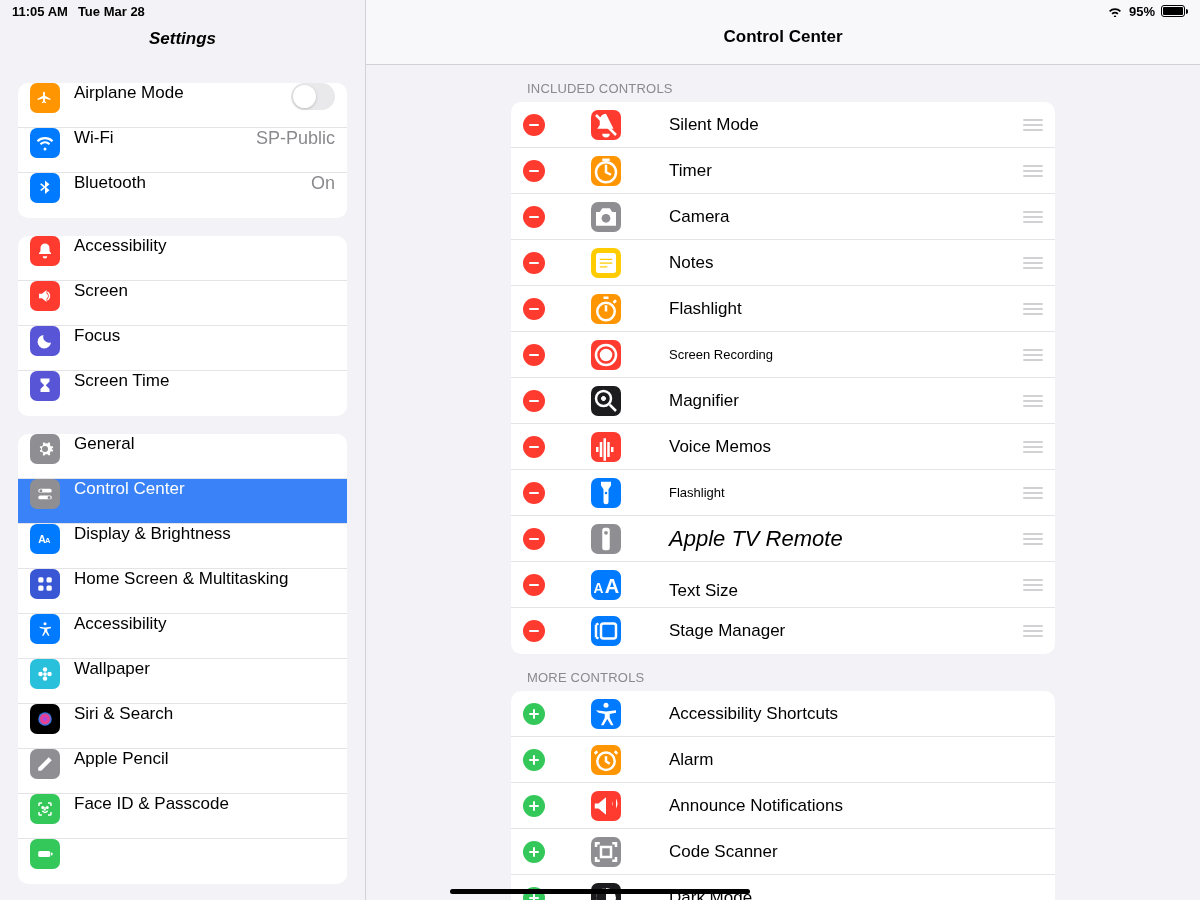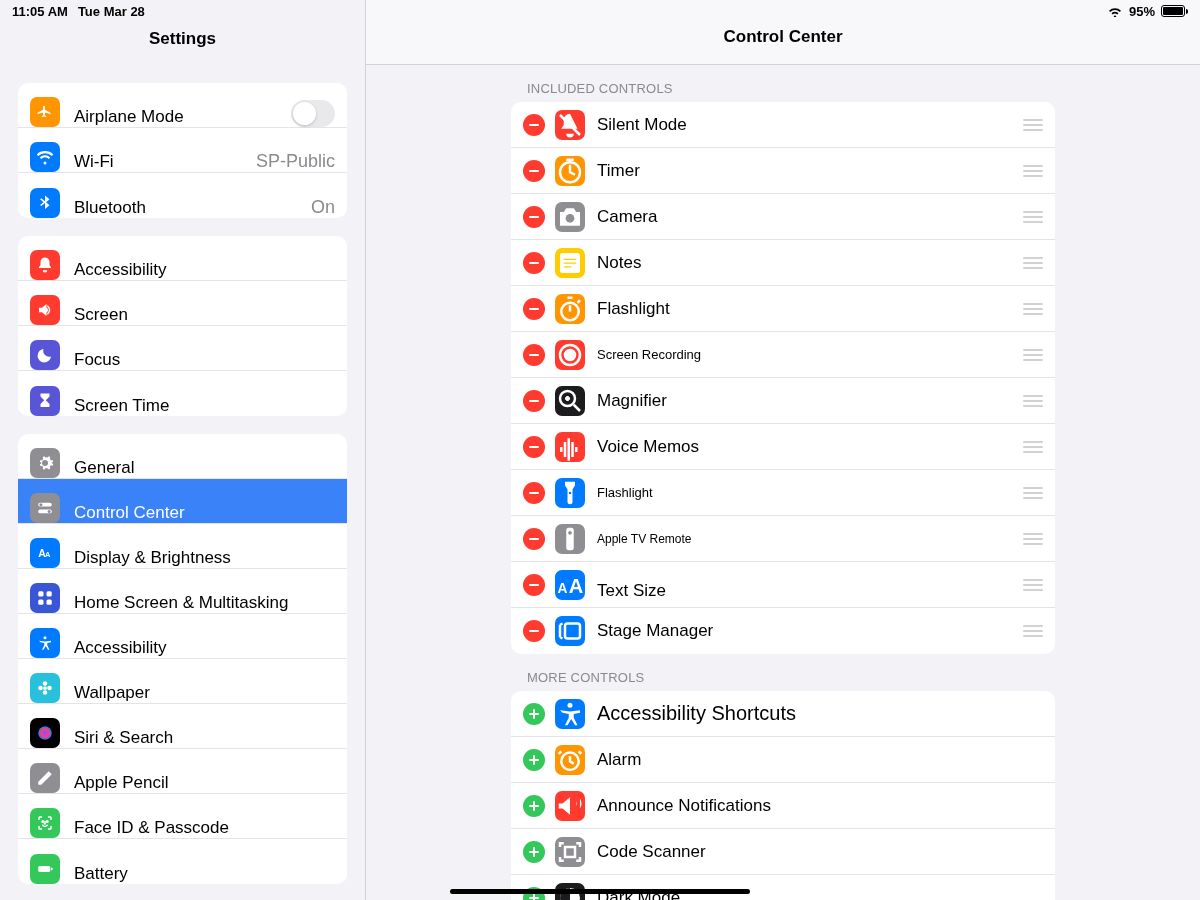--- a/index.html
+++ b/index.html
@@ -12,28 +12,28 @@
   }
   .status-left { display: flex; gap: 10px; }
   .status-right { display: flex; gap: 6px; align-items: center; }
 
   .container { position: absolute; top: 0; left: 0; right: 0; bottom: 0; display: flex; }
 
   .sidebar {
     width: 366px; height: 100%; background: #f2f2f7;
     border-right: 1px solid #d1d1d6; display: flex; flex-direction: column;
   }
-  .sidebar-header { height: 65px; display: flex; align-items: center; justify-content: center; font-size: 17px; font-weight: 700; padding-top: 12px; }
+  .sidebar-header { height: 65px; display: flex; align-items: center; justify-content: center; font-size: 17px; font-weight: 700; padding-top: 12px; font-style: italic; }
   .sidebar-content { flex: 1; overflow: auto; padding: 0 18px 18px 18px; }
 
   .group {
     background: #fff; border-radius: 10px; margin-top: 18px; overflow: hidden;
   }
   .row {
-    display: flex; align-items: flex-end; min-height: 45px; padding: 0 12px;
+    display: flex; align-items: flex-start; min-height: 45px; padding: 0 12px;
     border-bottom: 0.5px solid #e4e4e8;
   }
   .row:last-child { border-bottom: none; }
   .row.selected { background: #3a82f7; color: #fff; }
 
   .row-icon {
     width: 30px; height: 30px; border-radius: 7px; margin-right: 14px;
     display: flex; align-items: center; justify-content: center; flex-shrink: 0;
   }
   .row-icon svg { width: 18px; height: 18px; }
@@ -51,20 +51,21 @@
   
   .detail { flex: 1; height: 100%; display: flex; flex-direction: column; background: #f2f2f7; }
   .detail-header { height: 65px; display: flex; align-items: center; justify-content: center; font-size: 17px; font-weight: 700; border-bottom: 0.5px solid #d1d1d6; background: #f8f8fb; padding-top: 10px; }
   .detail-content { flex: 1; overflow: auto; padding: 0 145px 30px 145px; }
 
   .section-header { font-size: 13px; color: #8a8a8e; text-transform: uppercase; margin: 16px 0 6px 16px; letter-spacing: 0.2px; font-weight: 400; }
 
   .control-row {
     display: flex; align-items: center; height: 46px; padding: 0 12px;
     border-bottom: 0.5px solid #e4e4e8;
+    gap: 36px;
   }
   .control-row:last-child { border-bottom: none; }
 
   .circ-btn {
     width: 22px; height: 22px; border-radius: 50%; display: flex;
     align-items: center; justify-content: center; margin-right: 10px; flex-shrink: 0;
   }
   .circ-btn.remove { background: #ff3b30; }
   .circ-btn.add { background: #34c759; }
   .circ-btn .bar { width: 10px; height: 2px; background: #fff; border-radius: 1px; }
@@ -278,21 +279,20 @@
             </div>
             <div class="row-label">Face ID &amp; Passcode</div>
           </div>
           <div class="row">
             <div class="row-icon" style="background: rgb(52, 199, 89);">
               <svg viewBox="0 0 24 24" fill="#ffffff">
                 <rect x="3" y="8" width="16" height="8" rx="2"></rect>
                 <rect x="20" y="10" width="2" height="4" rx="1"></rect>
               </svg>
             </div>
-            <div class="row-label">Battery</div>
           </div>
         </div>
       </div>
   </div>
 
   <div class="detail">
     <div class="detail-header">Control Center</div>
     <div class="detail-content" id="detail-content">
         <div class="section-header">Included Controls</div>
         <div class="group" style="margin-top: 0px;">
@@ -453,21 +453,21 @@
           <div class="control-row">
             <div class="circ-btn remove" style="position: relative;">
               <div class="bar"></div>
             </div>
             <div class="ctrl-icon" style="background: rgb(142, 142, 147);">
               <svg viewBox="0 0 24 24" fill="#ffffff">
                 <rect x="9" y="3" width="6" height="18" rx="2"></rect>
                 <circle cx="12" cy="7" r="1.5" fill="#8e8e93"></circle>
               </svg>
             </div>
-            <div style="font-size: 12px;">Apple TV Remote</div>
+            <div style="font-size: 22px; font-style: italic;">Apple TV Remote</div>
             <div class="grip">
               <span></span>
               <span></span>
               <span></span>
             </div>
           </div>
           <div class="control-row">
             <div class="circ-btn remove" style="position: relative;">
               <div class="bar"></div>
             </div>
@@ -508,21 +508,21 @@
             <div class="circ-btn add" style="position: relative;">
               <div class="bar"></div>
               <div class="plusv"></div>
             </div>
             <div class="ctrl-icon" style="background: rgb(0, 122, 255);">
               <svg viewBox="0 0 24 24" fill="#ffffff">
                 <circle cx="12" cy="5" r="2"></circle>
                 <path d="M4 9l8 1 8-1v2l-5 1v3l3 6h-2l-3-5-3 5H8l3-6v-3l-5-1z"></path>
               </svg>
             </div>
-            <div style="font-size: 20px;">Accessibility Shortcuts</div>
+            <div style="font-size: 17px;">Accessibility Shortcuts</div>
           </div>
           <div class="control-row">
             <div class="circ-btn add" style="position: relative;">
               <div class="bar"></div>
               <div class="plusv"></div>
             </div>
             <div class="ctrl-icon" style="background: rgb(255, 149, 0);">
               <svg viewBox="0 0 24 24" fill="none" stroke="#ffffff" stroke-width="2">
                 <circle cx="12" cy="13" r="7"></circle>
                 <path d="M12 9v4l3 2M5 5L3 7M19 5l2 2"></path>

